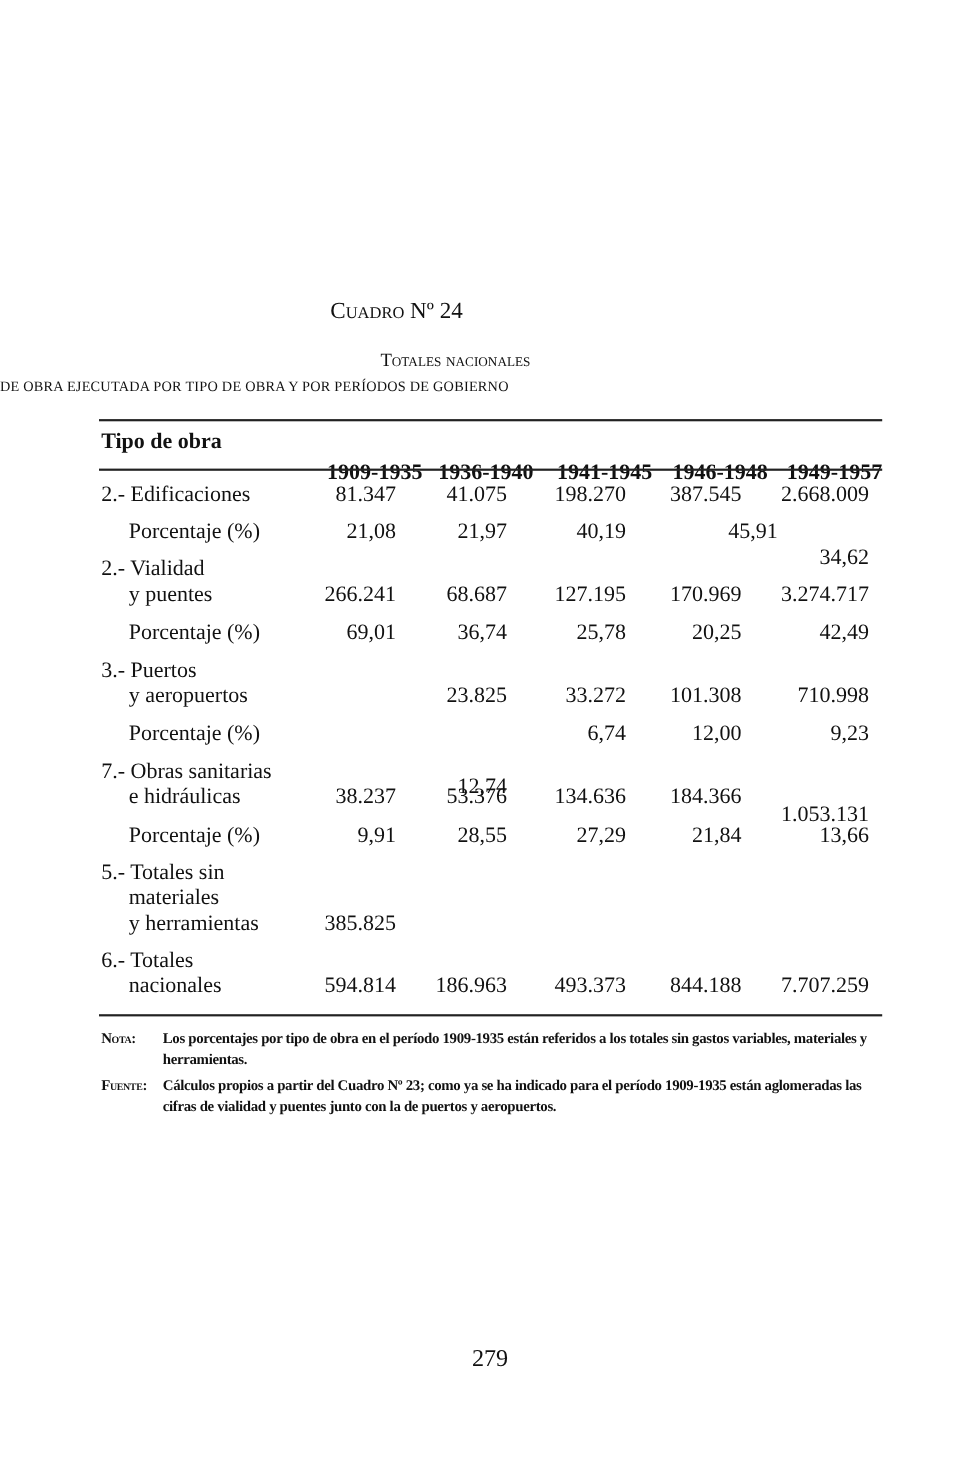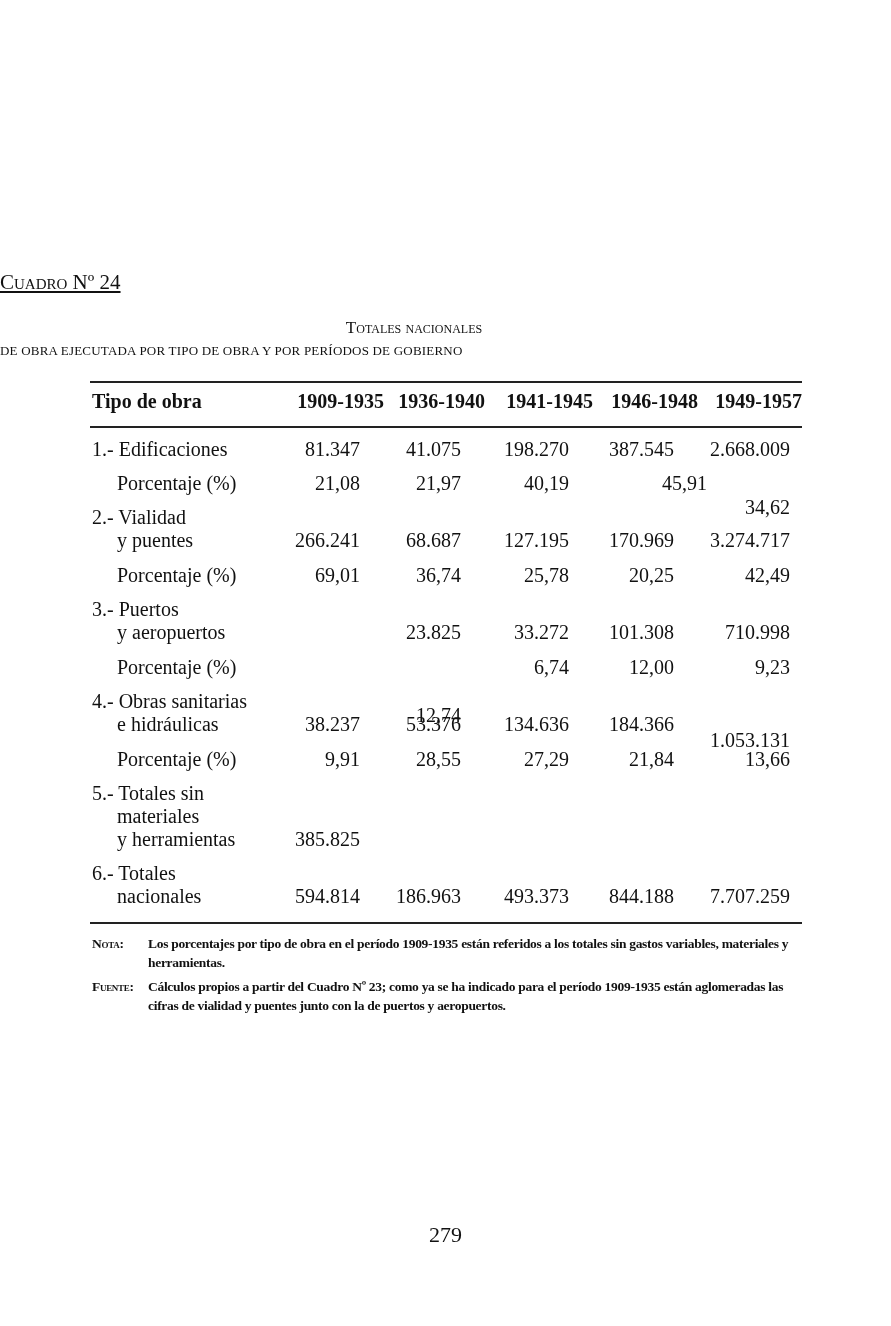--- a/index.html
+++ b/index.html
@@ -1,30 +1,30 @@
 <!DOCTYPE html>
 <html><head>
 <meta charset="utf-8">
 <style>
   html, body { margin:0; padding:0; background:#ffffff; }
   body { width:891px; height:1326px; position:relative; overflow:hidden;
          font-family:"Liberation Serif", "DejaVu Serif", serif; color:#111; }
-  .caption-title { position:absolute; top:270px; left:0; width:721px; text-align:left;
-                   font-size:21px; font-variant:small-caps;text-decoration:underline; }
+  .caption-title { position:absolute; top:270px; left:0; width:721px; text-align:center;
+                   font-size:21px; font-variant:small-caps; }
   .subtitle1 { position:absolute; top:318px; left:0; width:828px; text-align:center;
                font-size:17px; font-variant:small-caps; }
   .subtitle2 { position:absolute; top:343px; left:0; width:891px; 
                font-size:13px; text-transform:uppercase; letter-spacing:0.2px; }
   .rule { position:absolute; left:90px; width:712px; height:2px; background:#222; }
   .rule.top { top:381px; }
   .rule.mid { top:426px; }
   .rule.bottom { top:922px; }
   .hdr { position:absolute; top:390px; font-weight:bold; font-size:20px; }
   .hdr.label { left:92px; }
-  .hdr.c { text-align:right; width:120px; }
+  .hdr.c { text-align:right; width:120px;margin-top:28px; }
   .cell { position:absolute; font-size:20px; }
   .lbl { left:92px; }
   .ind { left:117px; }
   .num { text-align:right; width:120px; }
   .note { position:absolute; left:92px; width:712px; font-size:13.5px; font-weight:bold; line-height:19px; letter-spacing:-0.3px; }
   .note .tag { font-variant:small-caps; display:inline-block; width:56px; }
   .note .body { position:absolute; left:56px; top:0; width:656px; }
   .pageno { position:absolute; top:1222px; left:0; width:891px; text-align:center; font-size:22px; }
 </style>
 </head>
@@ -39,21 +39,21 @@
 <div class="hdr label">Tipo de obra</div>
 <div class="hdr c" style="left:264px">1909-1935</div>
 <div class="hdr c" style="left:365px">1936-1940</div>
 <div class="hdr c" style="left:473px">1941-1945</div>
 <div class="hdr c" style="left:578px">1946-1948</div>
 <div class="hdr c" style="left:682px">1949-1957</div>
 
 <div class="rule mid"></div>
 
 <div id="rows">
-    <div class="cell lbl" style="top: 438px;">1.- Edificaciones</div>
+    <div class="cell lbl" style="top: 438px;">2.- Edificaciones</div>
     <div class="cell num" style="top: 438px; left: 240px;">81.347</div>
     <div class="cell num" style="top: 438px; left: 341px;">41.075</div>
     <div class="cell num" style="top: 438px; left: 449px;">198.270</div>
     <div class="cell num" style="top: 438px; left: 554px;">387.545</div>
     <div class="cell num" style="top: 438px; left: 670px;">2.668.009</div>
     <div class="cell ind" style="top: 472px;">Porcentaje (%)</div>
     <div class="cell num" style="top: 472px; left: 240px;">21,08</div>
     <div class="cell num" style="top: 472px; left: 341px;">21,97</div>
     <div class="cell num" style="top: 472px; left: 449px;">40,19</div>
     <div class="cell num" style="top: 472px; left: 554px; margin-left: 33px;">45,91</div>
@@ -77,21 +77,21 @@
     <div class="cell num" style="top: 621px; left: 341px;">23.825</div>
     <div class="cell num" style="top: 621px; left: 449px;">33.272</div>
     <div class="cell num" style="top: 621px; left: 554px;">101.308</div>
     <div class="cell num" style="top: 621px; left: 670px;">710.998</div>
     <div class="cell ind" style="top: 656px;">Porcentaje (%)</div>
     <div class="cell num" style="top: 656px; left: 240px;"></div>
     <div class="cell num" style="top: 656px; left: 341px; margin-top: 48px;">12,74</div>
     <div class="cell num" style="top: 656px; left: 449px;">6,74</div>
     <div class="cell num" style="top: 656px; left: 554px;">12,00</div>
     <div class="cell num" style="top: 656px; left: 670px;">9,23</div>
-    <div class="cell lbl" style="top: 690px;">4.- Obras sanitarias</div>
+    <div class="cell lbl" style="top: 690px;">7.- Obras sanitarias</div>
     <div class="cell ind" style="top: 713px;">e hidráulicas</div>
     <div class="cell num" style="top: 713px; left: 240px;">38.237</div>
     <div class="cell num" style="top: 713px; left: 341px;">53.376</div>
     <div class="cell num" style="top: 713px; left: 449px;">134.636</div>
     <div class="cell num" style="top: 713px; left: 554px;">184.366</div>
     <div class="cell num" style="top: 713px; left: 670px; margin-top: 16px;">1.053.131</div>
     <div class="cell ind" style="top: 748px;">Porcentaje (%)</div>
     <div class="cell num" style="top: 748px; left: 240px;">9,91</div>
     <div class="cell num" style="top: 748px; left: 341px;">28,55</div>
     <div class="cell num" style="top: 748px; left: 449px;">27,29</div>

